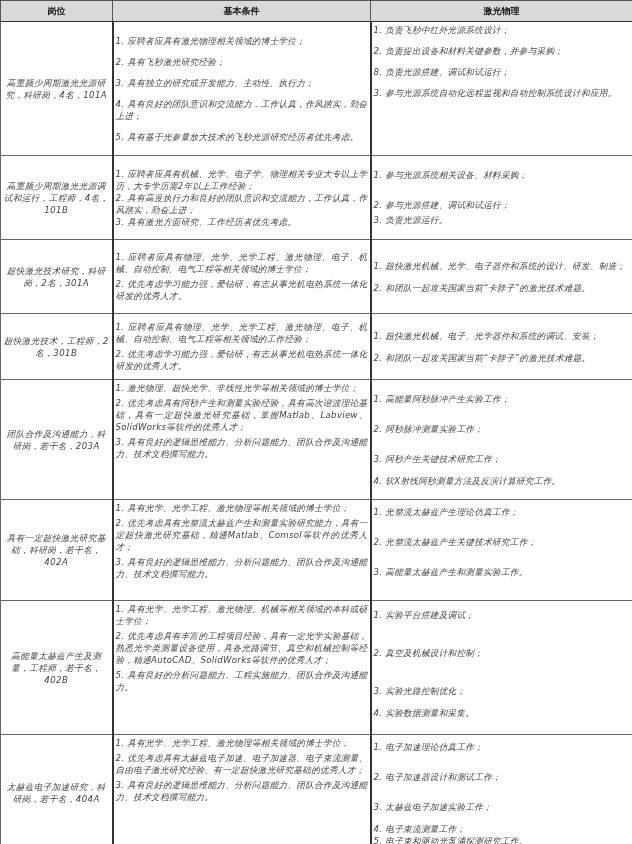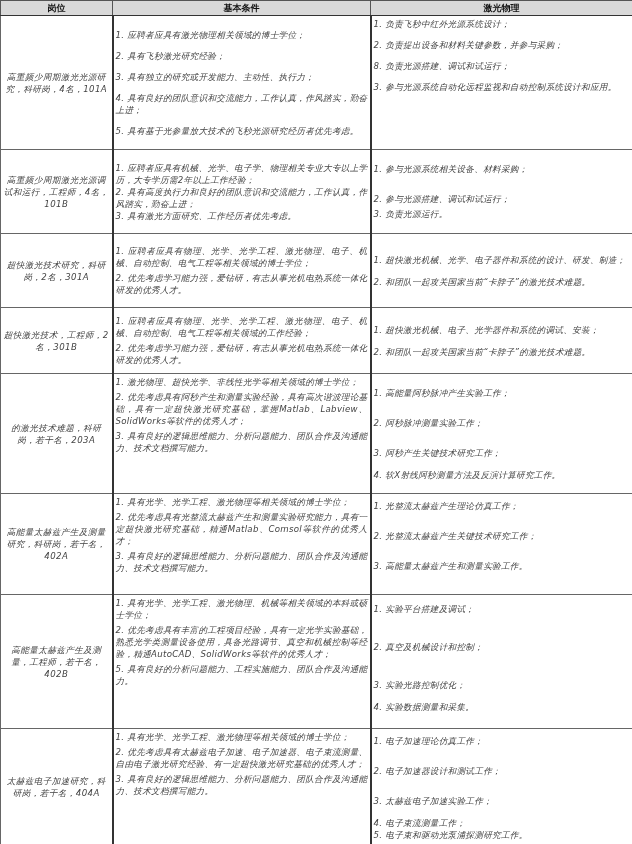--- a/index.html
+++ b/index.html
@@ -11,21 +11,21 @@
     table-layout: fixed;
     font-size: 8.6px;
     line-height: 12px;
   }
   col.c1 { width: 112px; }
   col.c2 { width: 258px; }
   col.c3 { width: 262px; }
   th {
     background: #d9d9d9;
     font-weight: bold;
-    height: 15px;
+    height: 21px;
     font-size: 9px;
     line-height: 12px;
     text-align: center;
     border: 1px solid #555;
     border-bottom: 1px solid #333;
     color: #111;
   }
   td {
     border: 1px solid #666;
     vertical-align: middle;
@@ -110,36 +110,36 @@
         <span class="item gap-s">1. 应聘者应具有物理、光学、光学工程、激光物理、电子、机械、自动控制、电气工程等相关领域的工作经验；</span>
         <span class="item">2. 优先考虑学习能力强，爱钻研，有志从事光机电热系统一体化研发的优秀人才。</span>
       </td>
       <td class="duty">
         <span class="item gap-m">1. 超快激光机械、电子、光学器件和系统的调试、安装；</span>
         <span class="item">2. 和团队一起攻关国家当前“卡脖子”的激光技术难题。</span>
       </td>
     </tr>
 
     <tr style="height:120px">
-      <td class="post">的激光技术难题，科研岗，若干名，203A</td>
+      <td class="post">团队合作及沟通能力，科研岗，若干名，203A</td>
       <td class="req" style="vertical-align:top;padding-top:2px">
         <span class="item gap-s">1. 激光物理、超快光学、非线性光学等相关领域的博士学位；</span>
         <span class="item gap-s">2. 优先考虑具有阿秒产生和测量实验经验，具有高次谐波理论基础，具有一定超快激光研究基础，掌握Matlab、Labview、SolidWorks等软件的优秀人才；</span>
         <span class="item">3. 具有良好的逻辑思维能力、分析问题能力、团队合作及沟通能力、技术文档撰写能力。</span>
       </td>
       <td class="duty">
         <span class="item gap-l">1. 高能量阿秒脉冲产生实验工作；</span>
         <span class="item gap-l">2. 阿秒脉冲测量实验工作；</span>
         <span class="item gap-m">3. 阿秒产生关键技术研究工作；</span>
         <span class="item">4. 软X射线阿秒测量方法及反演计算研究工作。</span>
       </td>
     </tr>
 
     <tr style="height:101px">
-      <td class="post">高能量太赫兹产生及测量研究，科研岗，若干名，402A</td>
+      <td class="post">具有一定超快激光研究基础，科研岗，若干名，402A</td>
       <td class="req" style="vertical-align:top;padding-top:2px">
         <span class="item gap-s">1. 具有光学、光学工程、激光物理等相关领域的博士学位；</span>
         <span class="item gap-s">2. 优先考虑具有光整流太赫兹产生和测量实验研究能力，具有一定超快激光研究基础，精通Matlab、Comsol等软件的优秀人才；</span>
         <span class="item">3. 具有良好的逻辑思维能力、分析问题能力、团队合作及沟通能力、技术文档撰写能力。</span>
       </td>
       <td class="duty" style="vertical-align:top;padding-top:6px">
         <span class="item gap-l">1. 光整流太赫兹产生理论仿真工作；</span>
         <span class="item gap-l">2. 光整流太赫兹产生关键技术研究工作；</span>
         <span class="item">3. 高能量太赫兹产生和测量实验工作。</span>
       </td>

